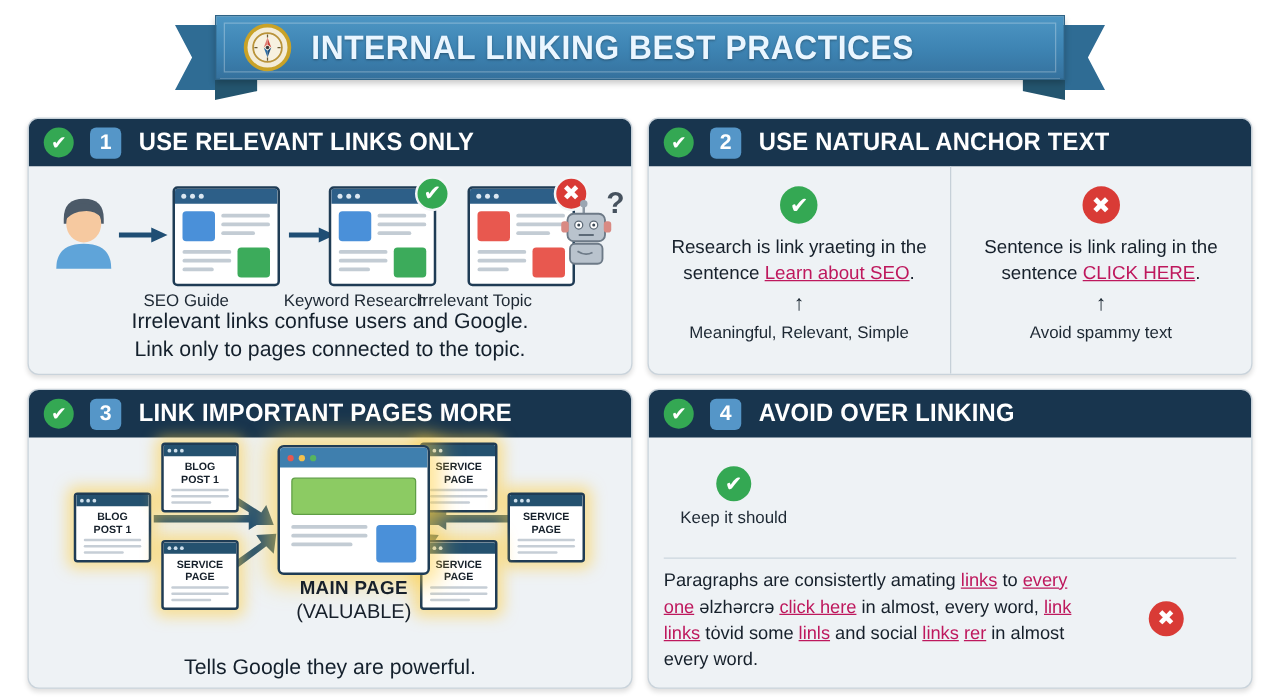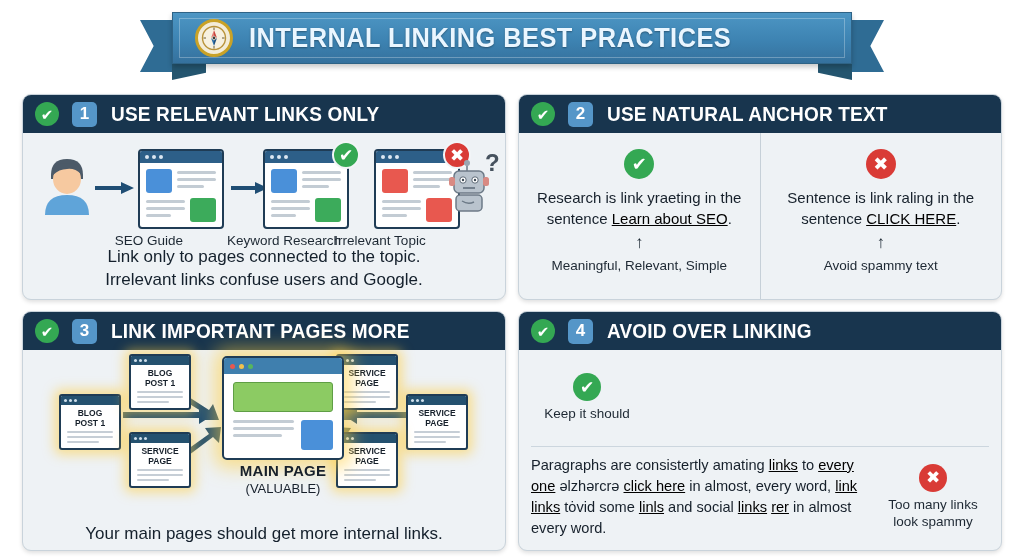--- a/index.html
+++ b/index.html
@@ -97,21 +97,21 @@
   .robot{position:absolute;left:424px;top:24px;width:48px;height:56px;}
   .caption{
     text-align:center;font-size:17px;line-height:1.36;color:#14202c;
   }
 
   
   .split{display:flex;height:100%;}
   .half{flex:1;position:relative;padding:10px 12px 0 12px;box-sizing:border-box;text-align:center;}
   .half+.half{border-left:1px solid #c6d0d8;}
   .sent{font-size:15px;line-height:1.42;color:#16202b;text-align:center;margin-top:8px;}
-  .lk{color:#000000;text-decoration:underline;}
+  .lk{color:#be185d;text-decoration:underline;}
   .up{font-size:17px;color:#1c2833;line-height:1;margin-top:4px;}
   .note{font-size:13.5px;color:#1d2833;margin-top:7px;}
 
   
   .diagram{position:relative;height:146px;}
   .minicard{
     position:absolute;width:62px;height:56px;background:#fff;border:2px solid #1f3c55;
     border-radius:3px;box-sizing:border-box;overflow:hidden;
     box-shadow:0 0 11px 5px rgba(255,205,60,.50);
   }
@@ -122,21 +122,21 @@
   .minicard .lns div{height:2px;background:#c6ced6;margin-bottom:3px;border-radius:1px;}
   .mainpage{
     position:absolute;left:199px;top:6px;width:122px;height:104px;background:#fff;
     border:2px solid #1f3c55;border-radius:5px;box-sizing:border-box;overflow:hidden;
     box-shadow:0 0 18px 8px rgba(255,205,60,.55);
   }
   .mainpage .bar{height:16px;background:#3f7fae;display:flex;align-items:center;gap:4px;padding-left:6px;}
   .mainpage .bar i{width:5px;height:5px;border-radius:50%;display:block;}
   .mp-title{position:absolute;left:199px;top:112px;width:122px;text-align:center;}
   .mp-title b{font-size:15px;letter-spacing:.3px;}
-  .mp-title span{font-size:13px;display:block;margin-top:1px;}
+  .mp-title span{font-size:16px;display:block;margin-top:1px;}
 
   
   .p4row{display:flex;align-items:center;padding:9px 12px;box-sizing:border-box;}
   .p4txt{flex:1;font-size:14.6px;line-height:1.45;color:#16202b;}
   .p4side{width:112px;text-align:center;flex:none;}
   .p4side .circ{margin:0 auto 5px auto;width:28px;height:28px;font-size:17px;}
   .p4side .cap{font-size:13.5px;line-height:1.25;color:#1d2833;}
   .divider{height:1px;background:#ccd6de;margin:0 12px;}
 </style>
 </head>
@@ -295,22 +295,22 @@
                 <circle cx="28" cy="23" r="1.2" fill="#3c4854"></circle>
               <line x1="16" y1="31" x2="28" y2="31" stroke="#5d6a77" stroke-width="1.6"></line>
               <rect x="9" y="38" width="26" height="16" rx="4" fill="#b9c3cd" stroke="#6d7a87" stroke-width="1.5"></rect>
               <path d="M15 44 q6 4 12 1" stroke="#6d7a87" stroke-width="1.4" fill="none"></path>
             </svg>
           </div>
           <div style="position:absolute;left:462px;top:16px;font-size:24px;color:#46525e;font-weight:bold;">?</div>
         </div>
 
         <div class="caption" style="margin-top:4px;">
+          <div>Irrelevant links confuse users and Google.</div>
           <div>Link only to pages connected to the topic.</div>
-          <div>Irrelevant links confuse users and Google.</div>
         </div>
       </div>
     </div>
 
     <div class="panel p2">
       <div class="phead">
         <div class="circ ok">✔</div>
         <div class="numbadge">2</div>
         <div class="ptitle">USE NATURAL ANCHOR TEXT</div>
       </div>
@@ -480,21 +480,20 @@
             </div>
           </div>
 
           <div class="mp-title">
             <b>MAIN PAGE</b>
             <span>(VALUABLE)</span>
           </div>
         </div>
 
         <div class="caption" style="margin-top:26px;">
-          <div>Your main pages should get more internal links.</div>
           <div>Tells Google they are powerful.</div>
         </div>
       </div>
     </div>
 
     <div class="panel p4">
       <div class="phead">
         <div class="circ ok">✔</div>
         <div class="numbadge">4</div>
         <div class="ptitle">AVOID OVER LINKING</div>
@@ -507,24 +506,20 @@
             <div class="cap">Keep it should</div>
           </div>
         </div>
 
         <div class="divider"></div>
 
         <div class="p4row" style="height:100px;">
           <div class="p4txt"><span>Paragraphs are consistertly amating </span><a class="lk" href="#">links</a><span> to </span><a class="lk" href="#">every one</a><span> əlzhərcrə </span><a class="lk" href="#">click here</a><span> in almost, every word, </span><a class="lk" href="#">link links</a><span> tȯvid some </span><a class="lk" href="#">linls</a><span> and social </span><a class="lk" href="#">links</a><span> </span><a class="lk" href="#">rеr</a><span> in almost every word.</span></div>
           <div class="p4side">
             <div class="circ no">✖</div>
-            <div class="cap">
-              <div>Too many links</div>
-              <div>look spammy</div>
-            </div>
           </div>
         </div>
 
       </div>
     </div>
 
   </div>
 </div>
 
 </body></html>

